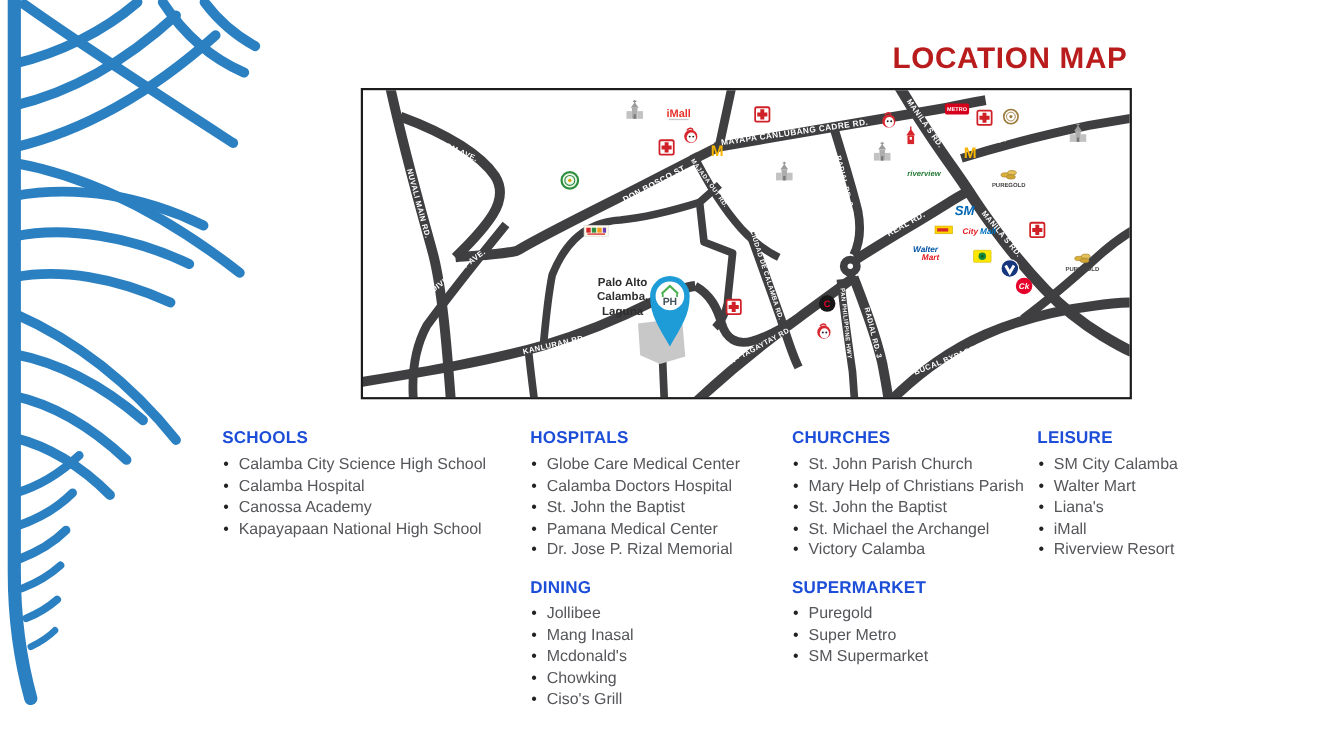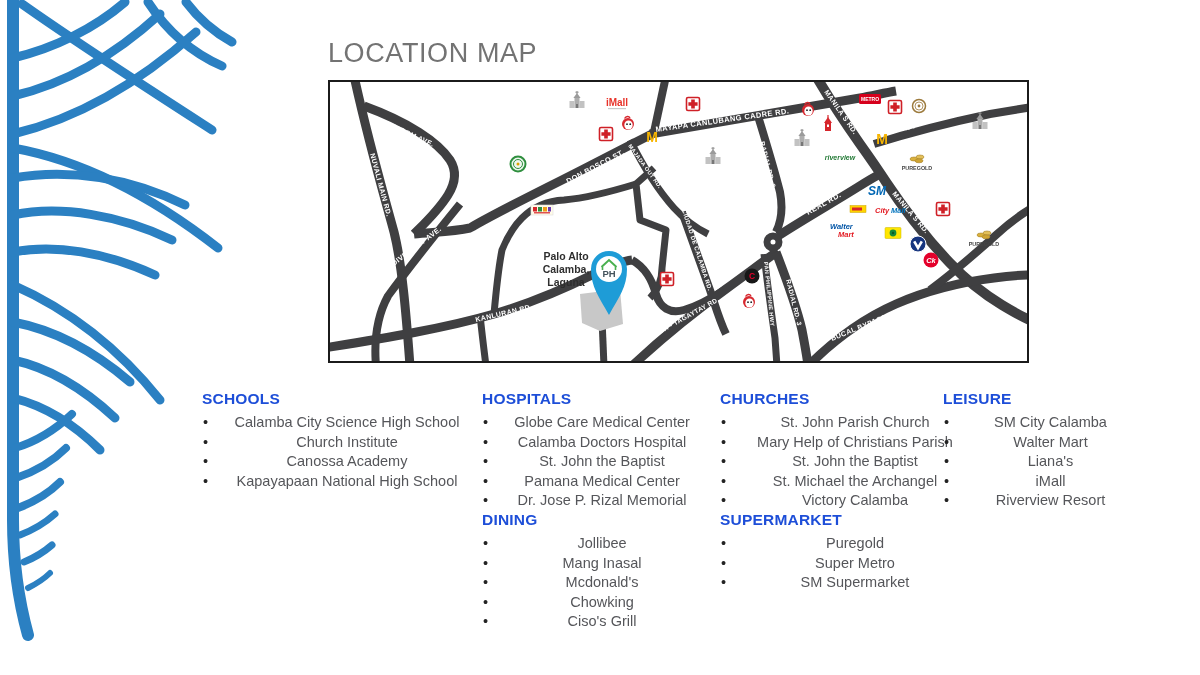--- a/index.html
+++ b/index.html
@@ -1,36 +1,36 @@
 <!DOCTYPE html>
 <html><head>
 <meta charset="utf-8">
 <style>
   html,body{margin:0;padding:0;background:#fff;}
   .stage{position:relative;width:1200px;height:675px;background:#ffffff;overflow:hidden;
          font-family:"Liberation Sans",sans-serif;}
-  .page-title{position:absolute;left:328px;top:38px;width:697px;text-align:left;
-    font-size:27px;font-weight:400;letter-spacing:.6px;color:#737373;}
+  .page-title{position:absolute;left:328px;top:38px;width:697px;text-align:right;
+    font-size:27px;font-weight:700;letter-spacing:.6px;color:#b91c1c;}
   .deco{position:absolute;left:0;top:0;}
   .map-frame{position:absolute;left:328px;top:80px;width:697px;height:279px;
     background:#fff;border:2px solid #1b1b1b;box-sizing:content-box;}
   .map-frame svg{display:block;}
   svg text{font-family:"Liberation Sans",sans-serif;}
   .road-label{fill:#ffffff;font-weight:bold;letter-spacing:.4px;}
   
   .col{position:absolute;top:390px;}
   .col-schools{left:202px;width:275px;}
   .col-mid{left:482px;width:225px;}
   .col-church{left:720px;width:255px;}
   .col-leisure{left:943px;width:200px;}
   .sec h3{margin:0 0 5px 0;font-size:15.5px;font-weight:800;color:#1d4ed8;letter-spacing:.2px;}
-  .sec ul{list-style:none;margin:0;padding:0;text-align:center;}
+  .sec ul{list-style:none;margin:0;padding:0;}
   .sec li{position:relative;padding-left:15px;font-size:14.5px;line-height:19.6px;color:#55565a;}
   .sec li::before{content:"\2022";position:absolute;left:1px;color:#232323;}
-  .sec+.sec{}
+  .sec+.sec{margin-top:15px;}
 </style>
 </head>
 <body>
 
 <div class="stage">
 
   <svg class="deco" width="240" height="675" viewBox="0 0 240 675">
     <g stroke="#2b80c2" fill="none" stroke-linecap="round">
       <path d="M13,-5 L13,520 C13,560 17,595 28,635" stroke-width="12"></path>
 
@@ -261,21 +261,21 @@
         </g>
       </g>
     </svg>
   </div>
 
   <div class="col col-schools">
     <div class="sec">
       <h3>SCHOOLS</h3>
       <ul>
         <li>Calamba City Science High School</li>
-        <li>Church Institute</li>
+        <li>Calamba Hospital</li>
         <li>Canossa Academy</li>
         <li>Kapayapaan National High School</li>
       </ul>
     </div>
   </div>
 
   <div class="col col-mid">
     <div class="sec">
       <h3>HOSPITALS</h3>
       <ul>

